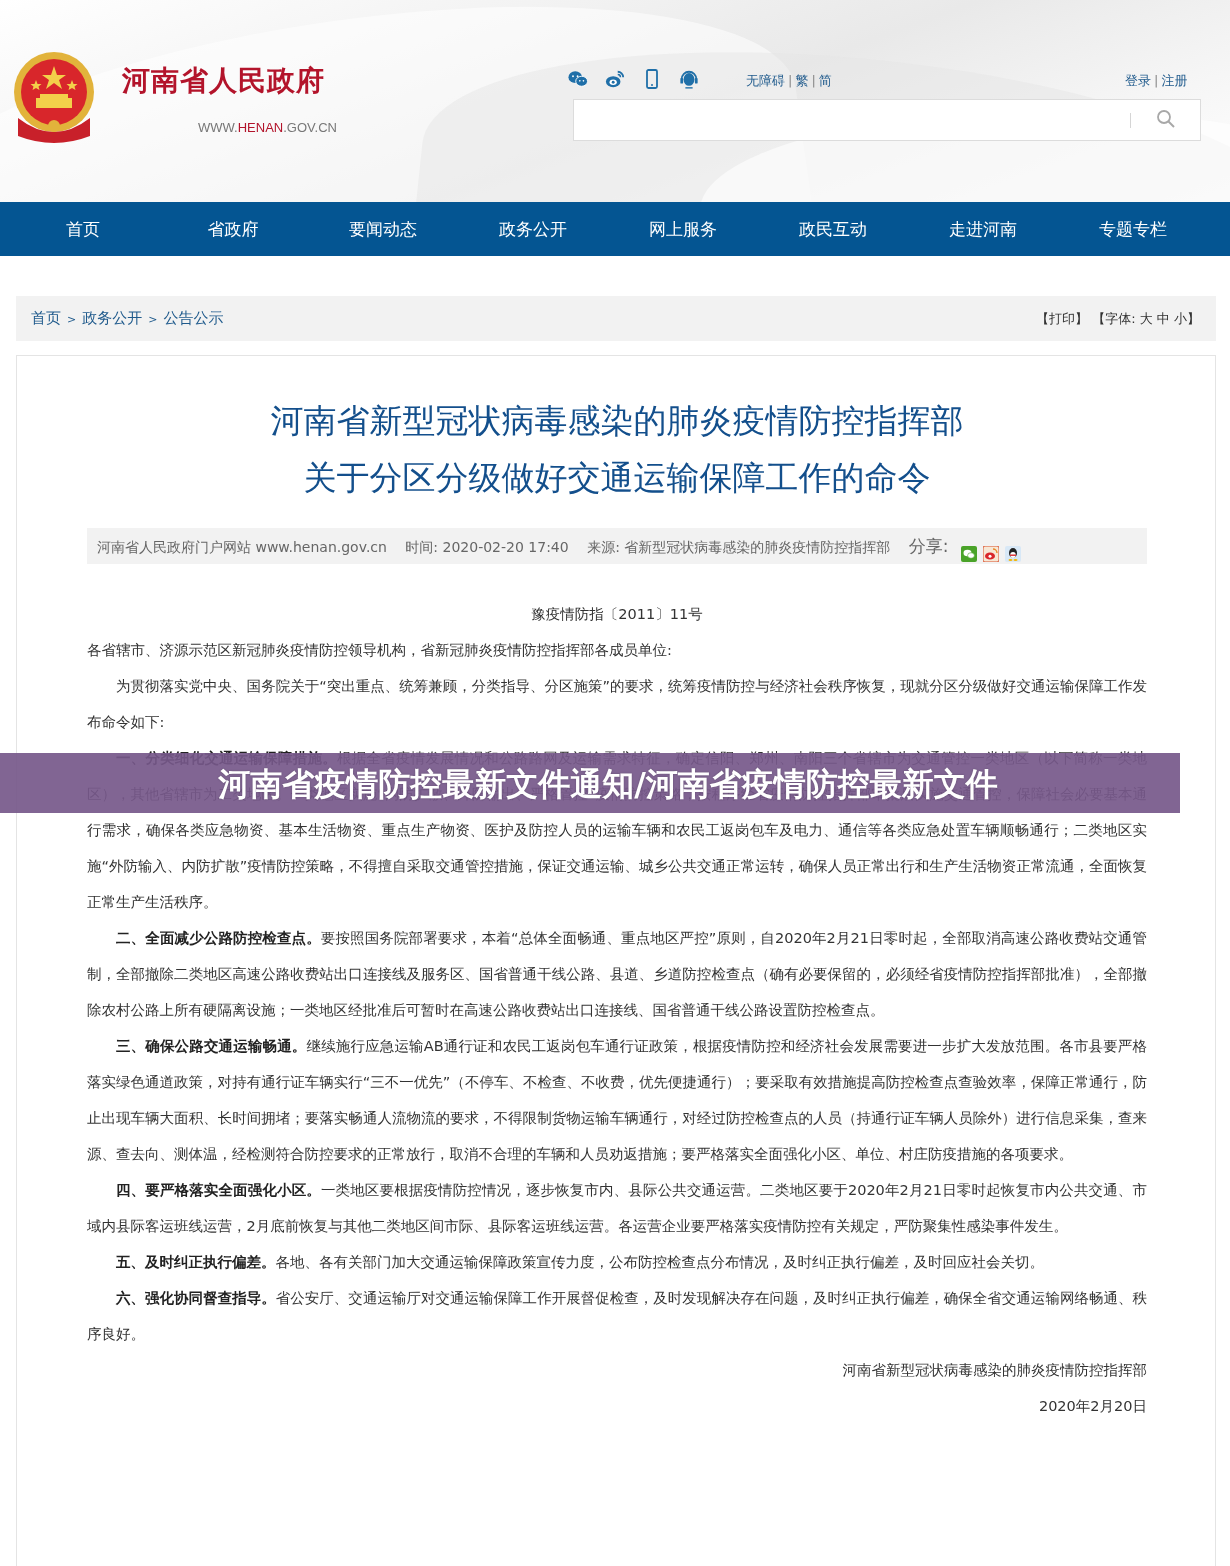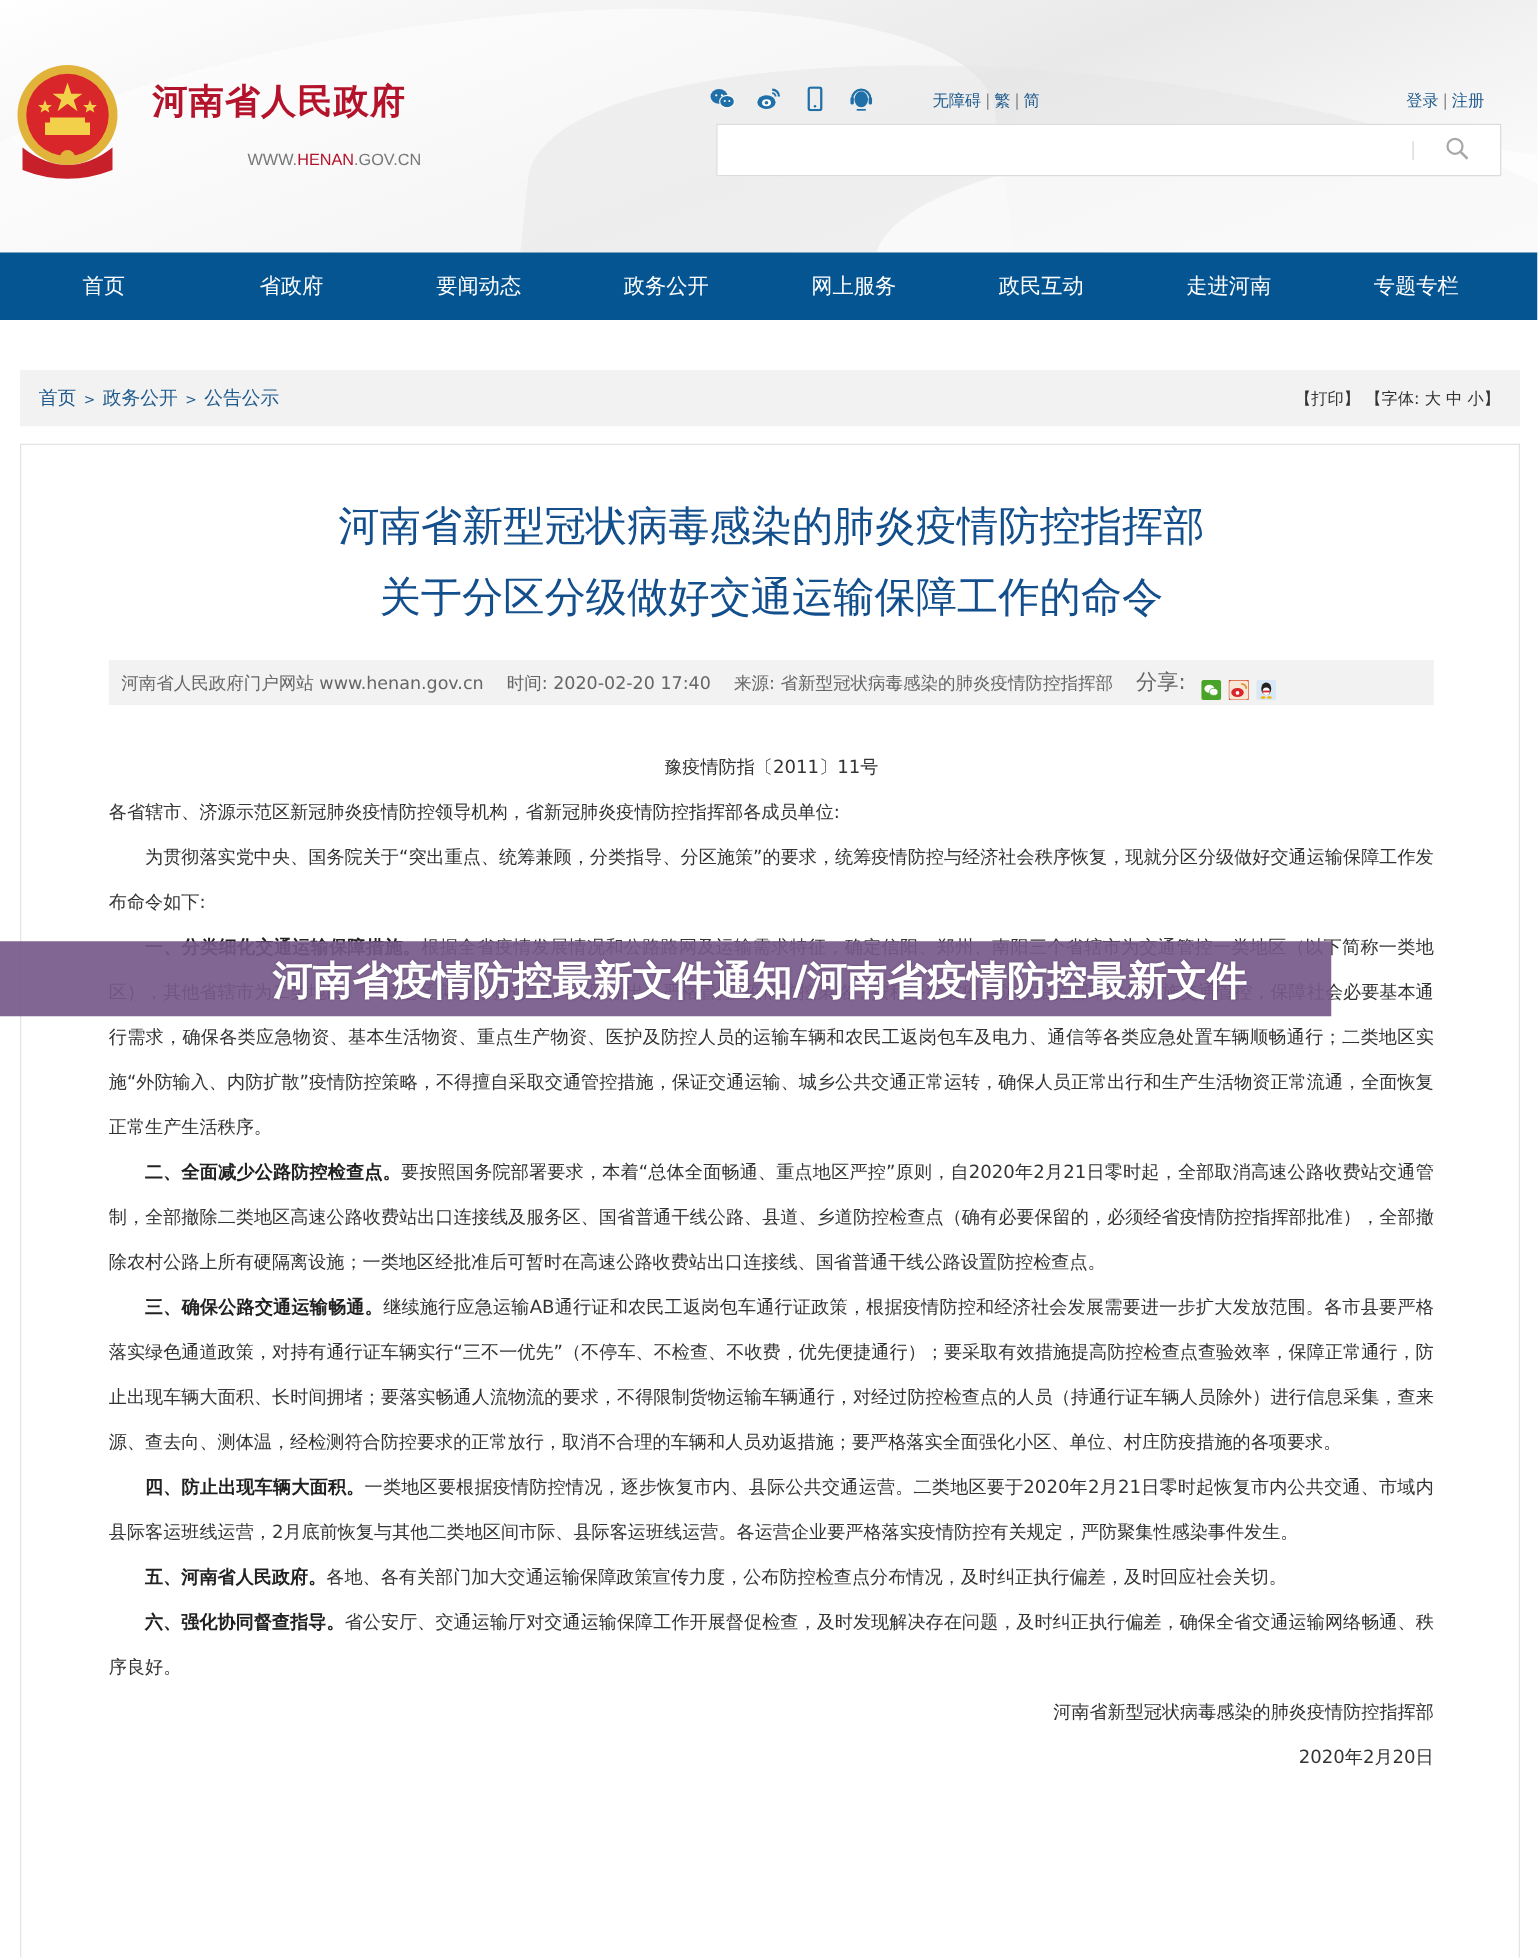--- a/index.html
+++ b/index.html
@@ -79,21 +79,21 @@
 
   .body-text { position:absolute; left:70px; top:240px; width:1060px; font-size:14.5px; color:#333; }
   .doc-number { text-align:center; line-height:36px; margin-bottom:0; }
   .para { line-height:36px; text-align:justify; }
   .para.indent { text-indent:2em; }
   .para b { font-weight:bold; color:#222; }
   .sign { text-align:right; line-height:36px; }
 
   
   .banner {
-    position:absolute; left:0; top:753px; width:1065px; height:60px;
+    position:absolute; left:0; top:753px; width:1180px; height:60px;
     background:rgba(118, 88, 138, 0.92);
   }
   .banner-text {
     position:absolute; left:0; top:0; width:1230px; height:60px; line-height:62px;
     text-align:center; color:#fff; font-size:32px; font-weight:bold; letter-spacing:0px;
     font-family:"DejaVu Sans", sans-serif;
     text-shadow: 0 0 2px rgba(0,0,0,0.25);
     padding-right:14px;
   }
 </style>
@@ -246,22 +246,22 @@
   </div>
 
   <div class="body-text">
     <div class="doc-number">豫疫情防指〔2011〕11号</div>
     <div class="para">各省辖市、济源示范区新冠肺炎疫情防控领导机构，省新冠肺炎疫情防控指挥部各成员单位:</div>
     <div class="para indent">为贯彻落实党中央、国务院关于“突出重点、统筹兼顾，分类指导、分区施策”的要求，统筹疫情防控与经济社会秩序恢复，现就分区分级做好交通运输保障工作发布命令如下:</div>
 
     <div class="para indent"><b>一、分类细化交通运输保障措施。</b><span>根据全省疫情发展情况和公路路网及运输需求特征，确定信阳、郑州、南阳三个省辖市为交通管控一类地区（以下简称一类地区），其他省辖市为二类地区。一类地区实施“内防扩散、外防输出、严格管控”疫情防控策略，按程序经省疫情防控指挥部审批后实施交通管控，保障社会必要基本通行需求，确保各类应急物资、基本生活物资、重点生产物资、医护及防控人员的运输车辆和农民工返岗包车及电力、通信等各类应急处置车辆顺畅通行；二类地区实施“外防输入、内防扩散”疫情防控策略，不得擅自采取交通管控措施，保证交通运输、城乡公共交通正常运转，确保人员正常出行和生产生活物资正常流通，全面恢复正常生产生活秩序。</span></div>
     <div class="para indent"><b>二、全面减少公路防控检查点。</b><span>要按照国务院部署要求，本着“总体全面畅通、重点地区严控”原则，自2020年2月21日零时起，全部取消高速公路收费站交通管制，全部撤除二类地区高速公路收费站出口连接线及服务区、国省普通干线公路、县道、乡道防控检查点（确有必要保留的，必须经省疫情防控指挥部批准），全部撤除农村公路上所有硬隔离设施；一类地区经批准后可暂时在高速公路收费站出口连接线、国省普通干线公路设置防控检查点。</span></div>
     <div class="para indent"><b>三、确保公路交通运输畅通。</b><span>继续施行应急运输AB通行证和农民工返岗包车通行证政策，根据疫情防控和经济社会发展需要进一步扩大发放范围。各市县要严格落实绿色通道政策，对持有通行证车辆实行“三不一优先”（不停车、不检查、不收费，优先便捷通行）；要采取有效措施提高防控检查点查验效率，保障正常通行，防止出现车辆大面积、长时间拥堵；要落实畅通人流物流的要求，不得限制货物运输车辆通行，对经过防控检查点的人员（持通行证车辆人员除外）进行信息采集，查来源、查去向、测体温，经检测符合防控要求的正常放行，取消不合理的车辆和人员劝返措施；要严格落实全面强化小区、单位、村庄防疫措施的各项要求。</span></div>
-    <div class="para indent"><b>四、防止出现车辆大面积。</b><span>一类地区要根据疫情防控情况，逐步恢复市内、县际公共交通运营。二类地区要于2020年2月21日零时起恢复市内公共交通、市域内县际客运班线运营，2月底前恢复与其他二类地区间市际、县际客运班线运营。各运营企业要严格落实疫情防控有关规定，严防聚集性感染事件发生。</span></div>
-    <div class="para indent"><b>五、河南省人民政府。</b><span>各地、各有关部门加大交通运输保障政策宣传力度，公布防控检查点分布情况，及时纠正执行偏差，及时回应社会关切。</span></div>
+    <div class="para indent"><b>四、要严格落实全面强化小区。</b><span>一类地区要根据疫情防控情况，逐步恢复市内、县际公共交通运营。二类地区要于2020年2月21日零时起恢复市内公共交通、市域内县际客运班线运营，2月底前恢复与其他二类地区间市际、县际客运班线运营。各运营企业要严格落实疫情防控有关规定，严防聚集性感染事件发生。</span></div>
+    <div class="para indent"><b>五、及时纠正执行偏差。</b><span>各地、各有关部门加大交通运输保障政策宣传力度，公布防控检查点分布情况，及时纠正执行偏差，及时回应社会关切。</span></div>
     <div class="para indent"><b>六、强化协同督查指导。</b><span>省公安厅、交通运输厅对交通运输保障工作开展督促检查，及时发现解决存在问题，及时纠正执行偏差，确保全省交通运输网络畅通、秩序良好。</span></div>
 
     <div class="sign">河南省新型冠状病毒感染的肺炎疫情防控指挥部</div>
     <div class="sign">2020年2月20日</div>
   </div>
 </div>
 
 <div class="banner">
   <div class="banner-text">河南省疫情防控最新文件通知/河南省疫情防控最新文件</div>
 </div>

